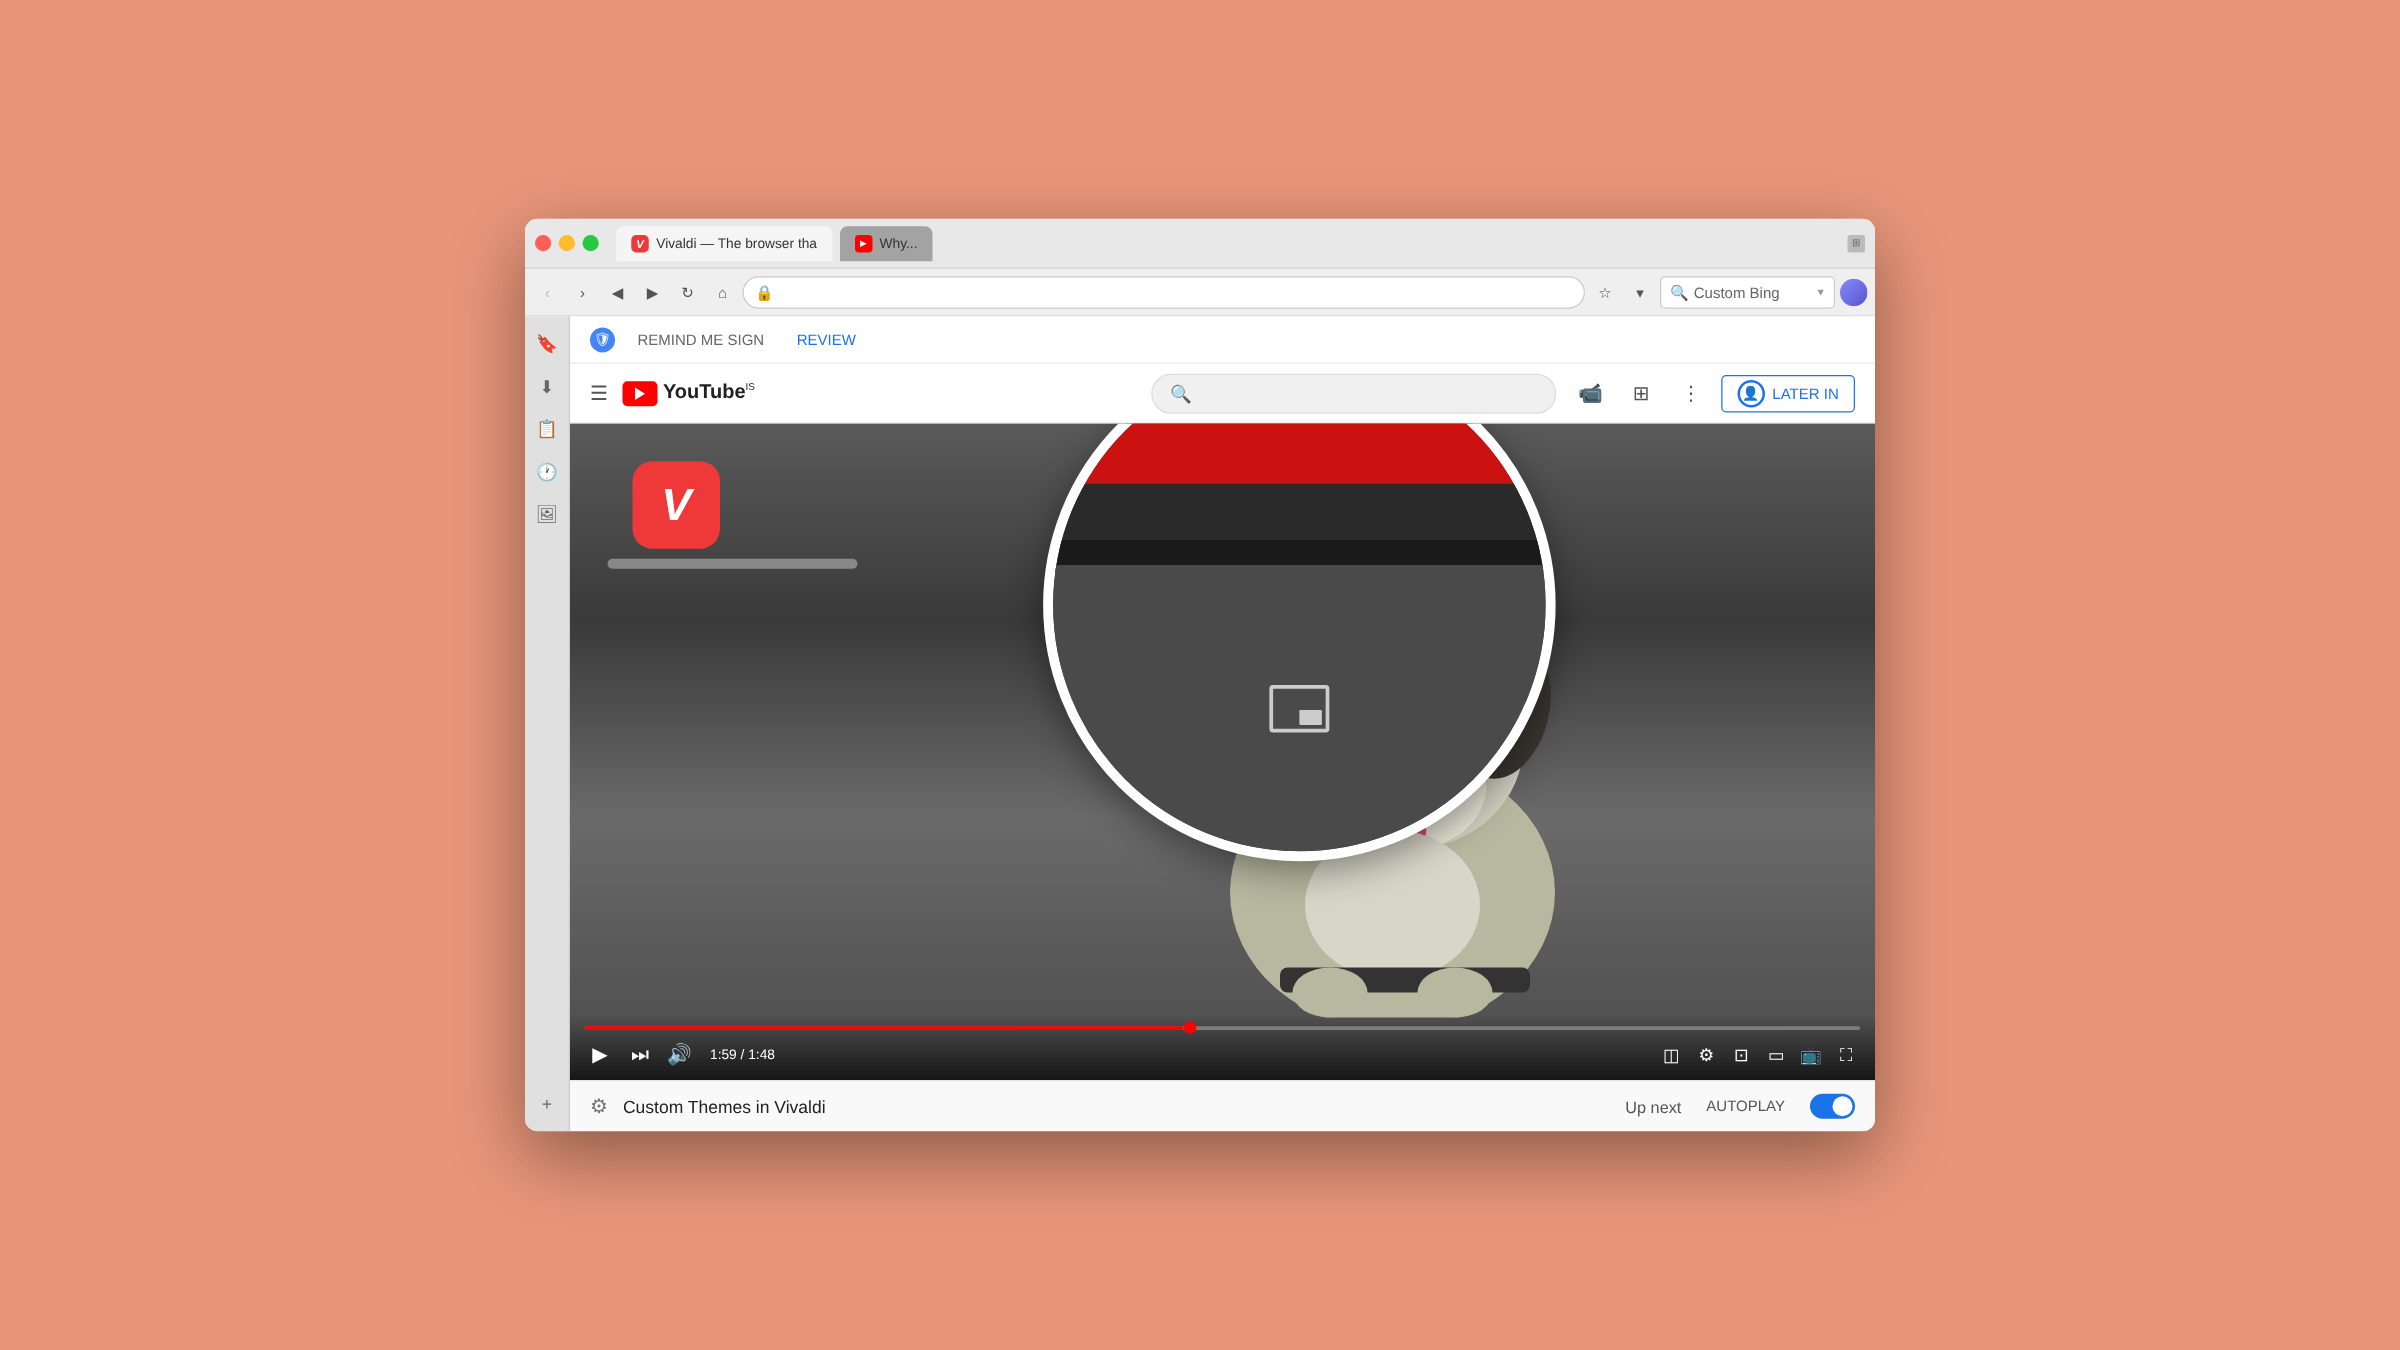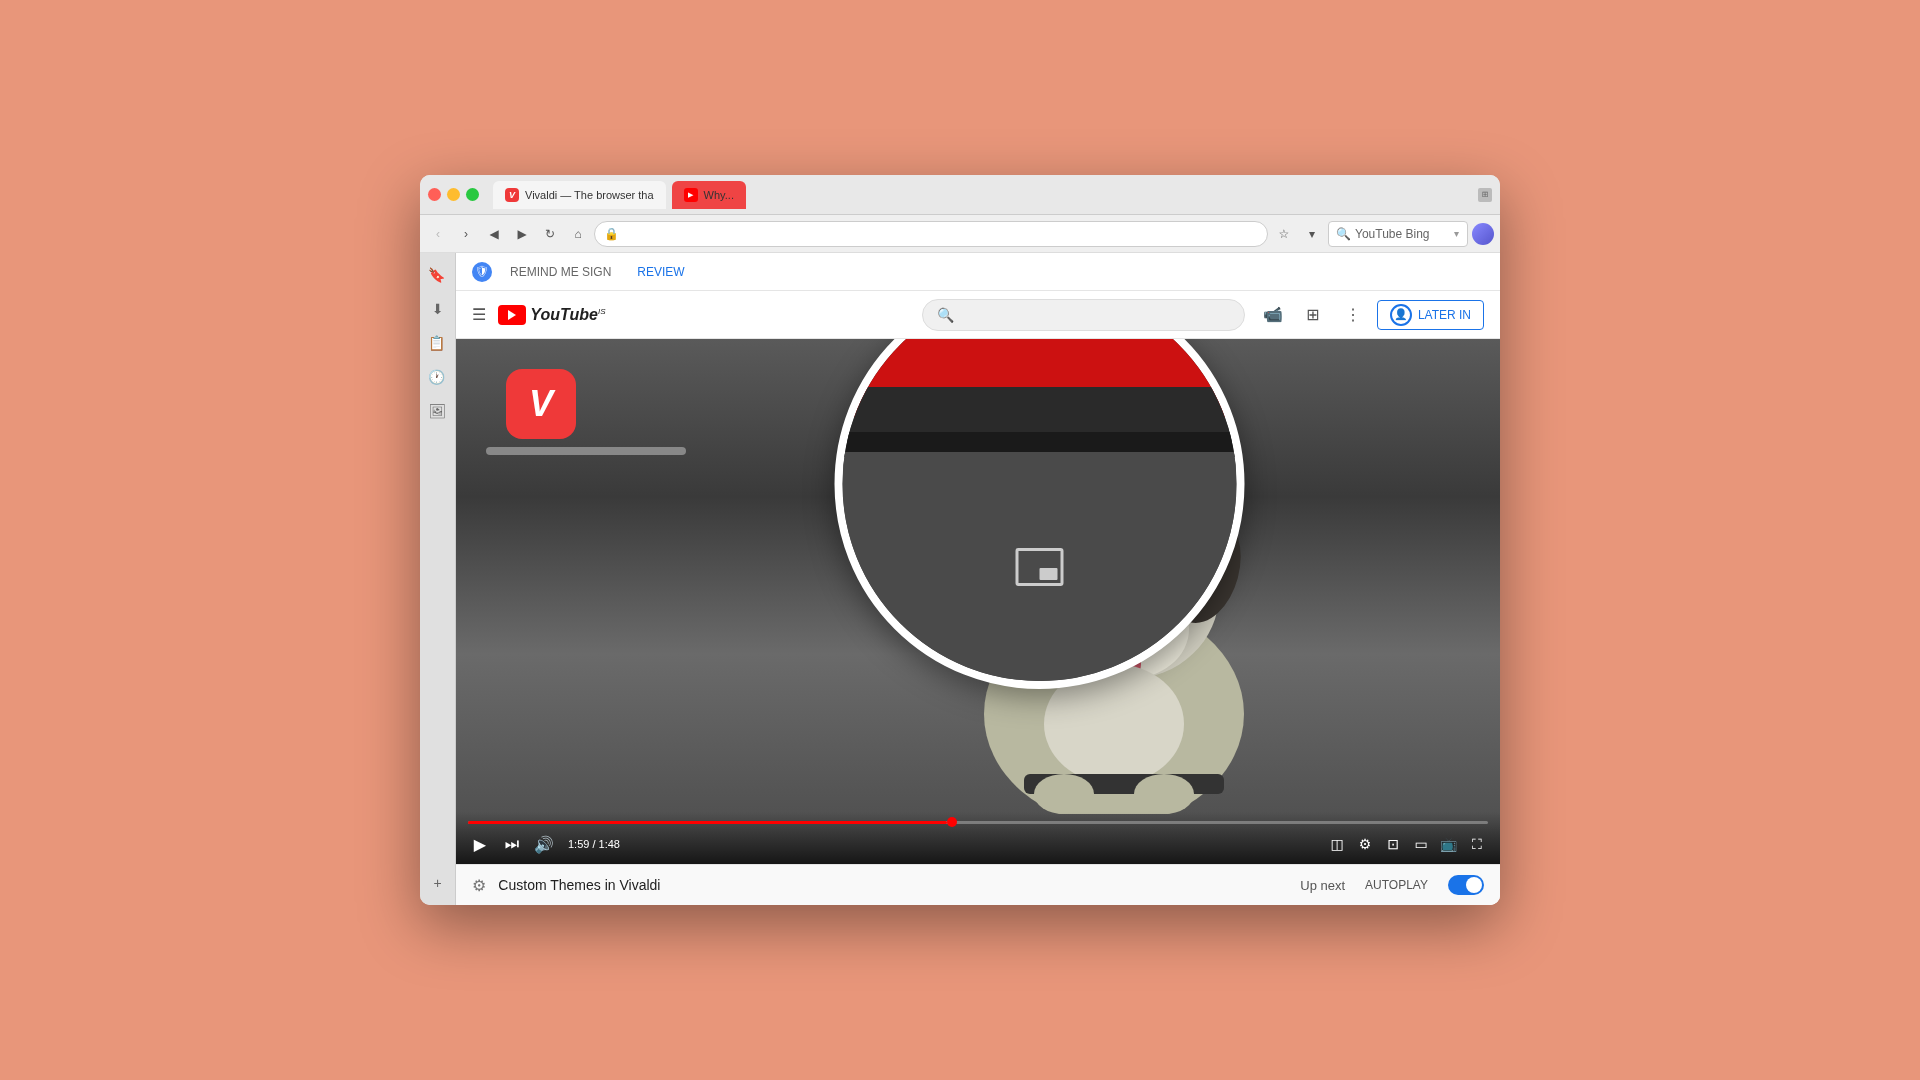--- a/index.html
+++ b/index.html
@@ -49,21 +49,21 @@
       width: 13px;
       height: 13px;
       border-radius: 50%;
     }
     .tl-close { background: #ff5f57; }
     .tl-min { background: #febc2e; }
     .tl-max { background: #28c840; }
 
     .tab {
       height: 28px;
-      background: #ef4444;
+      background: #a3a3a3;
       border-radius: 6px 6px 0 0;
       padding: 0 12px;
       display: flex;
       align-items: center;
       font-size: 11px;
       color: #333;
       gap: 6px;
       white-space: nowrap;
       overflow: hidden;
       max-width: 180px;
@@ -298,21 +298,20 @@
       height: 0;
       border-left: 8px solid white;
       border-top: 5px solid transparent;
       border-bottom: 5px solid transparent;
     }
 
     .yt-logo-text {
       font-size: 16px;
       font-weight: 700;
       color: #212121;
-      font-style: italic;
     }
 
     .yt-logo-text sup {
       font-size: 8px;
       font-weight: 400;
     }
 
     .yt-search {
       flex: 1;
       max-width: 400px;
@@ -699,21 +698,21 @@
 
     <div class="address-bar">
       <span class="toolbar-icon">🔒</span>
     </div>
 
     <button class="nav-btn">☆</button>
     <button class="nav-btn">▾</button>
 
     <div class="search-bar">
       <span class="toolbar-icon">🔍</span>
-      <span>YouTube Bing</span>
+      <span>Custom Bing</span>
       <span style="margin-left:auto; font-size:10px; color:#999;">▾</span>
     </div>
 
     <div class="avatar">
       <div style="width:100%;height:100%;background:linear-gradient(135deg,#8888ff,#5555cc);"></div>
     </div>
   </div>
 
   <div class="browser-body">
 

